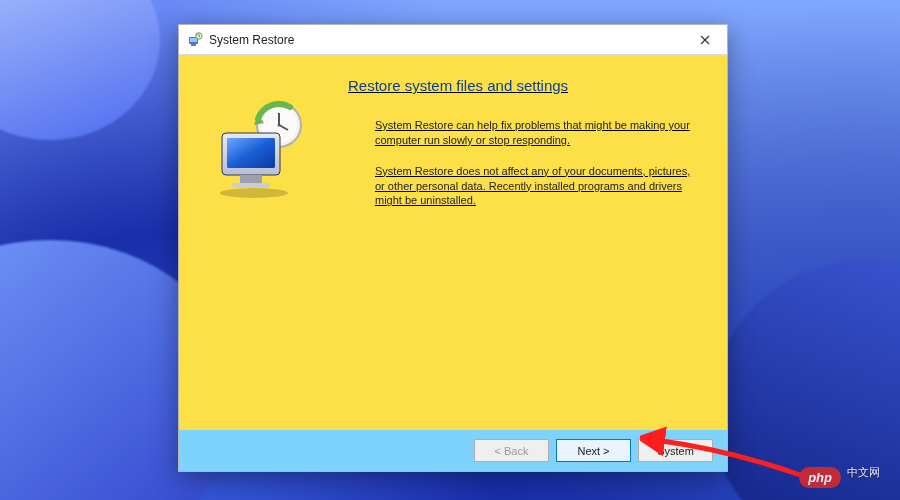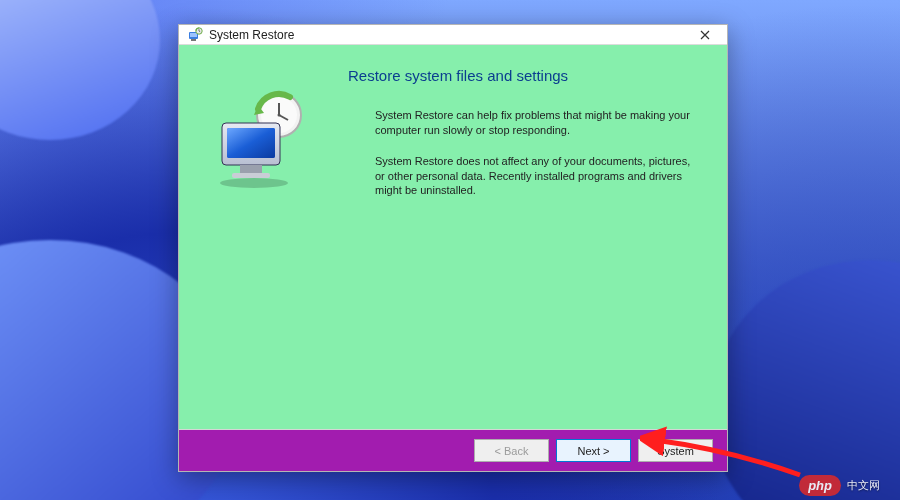--- a/index.html
+++ b/index.html
@@ -21,58 +21,58 @@
 
   .window {
     position:absolute; left:178px; top:24px;
     width:550px; height:448px;
     background:#f8f8f8;
     border:1px solid #b5b5b5;
     box-shadow:0 6px 24px rgba(0,0,0,.35);
     display:flex; flex-direction:column;
   }
   .titlebar {
-    height:20px; background:#fff; border-bottom:1px solid #dcdcdc;
+    height:30px; background:#fff; border-bottom:1px solid #dcdcdc;
     display:flex; align-items:center; padding-left:8px;
     font-size:12px; color:#222;
   }
   .titlebar-icon { width:16px; height:16px; margin-right:6px; display:flex; align-items:center; justify-content:center; }
   .spacer{flex:1;}
   .close-btn { width:45px; height:30px; display:flex; align-items:center; justify-content:center; font-size:14px; color:#333; }
 
-  .content { flex:1; display:flex; background:#86efac; }
+  .content { flex:1; display:flex; background:#fde047;text-decoration:underline; }
   .left-pane { width:155px; padding:40px 14px 0 18px; display:flex; justify-content:center; align-items:flex-start; }
   .right-pane { flex:1; padding:22px 30px 0 14px; color:#222; }
   .heading { font-size:15px; color:#0b3e8f; margin-bottom:24px; }
   .para { font-size:11px; line-height:1.35; color:#222; margin-bottom:16px; max-width:320px;margin-left:27px; }
 
   .footer {
-    height:42px; background:#a21caf; border-top:1px solid #d6d6d6;
+    height:42px; background:#7dd3fc; border-top:1px solid #d6d6d6;
     display:flex; justify-content:flex-end; align-items:center; padding-right:14px; gap:7px;
   }
   .btn {
     min-width:75px; height:23px;
     border:1px solid #adadad; background:#efefef;
     font-size:11px; color:#222;
     display:flex; align-items:center; justify-content:center;
     padding:0 10px;
   }
   .btn.disabled { color:#9b9b9b; }
   .btn.primary { border:1.5px solid #0078d4; background:#e8f3fe; }
 
   
   .arrow {
     position:absolute; left:640px; top:380px; width:170px; height:100px;
     pointer-events:none;
   }
 
   
   .watermark {
-    position:absolute; right:20px; bottom:4px;
-    display:flex; align-items:center; gap:2px; opacity:.9;margin-top:16px;
+    position:absolute; right:20px; bottom:12px;
+    display:flex; gap:2px; opacity:.9;margin-top:16px;
   }
   .pill {
     background:#d42a2f; color:#fff; font:700 13px/1 "Segoe UI",sans-serif;
     padding:4px 9px; border-radius:11px; font-style:italic;
   }
   .pill2 { color:#fff; font:11px/1 "Segoe UI",sans-serif; text-shadow:0 1px 2px rgba(0,0,0,.6); margin-left:4px;}
 </style>
 </head>
 <body>
 

